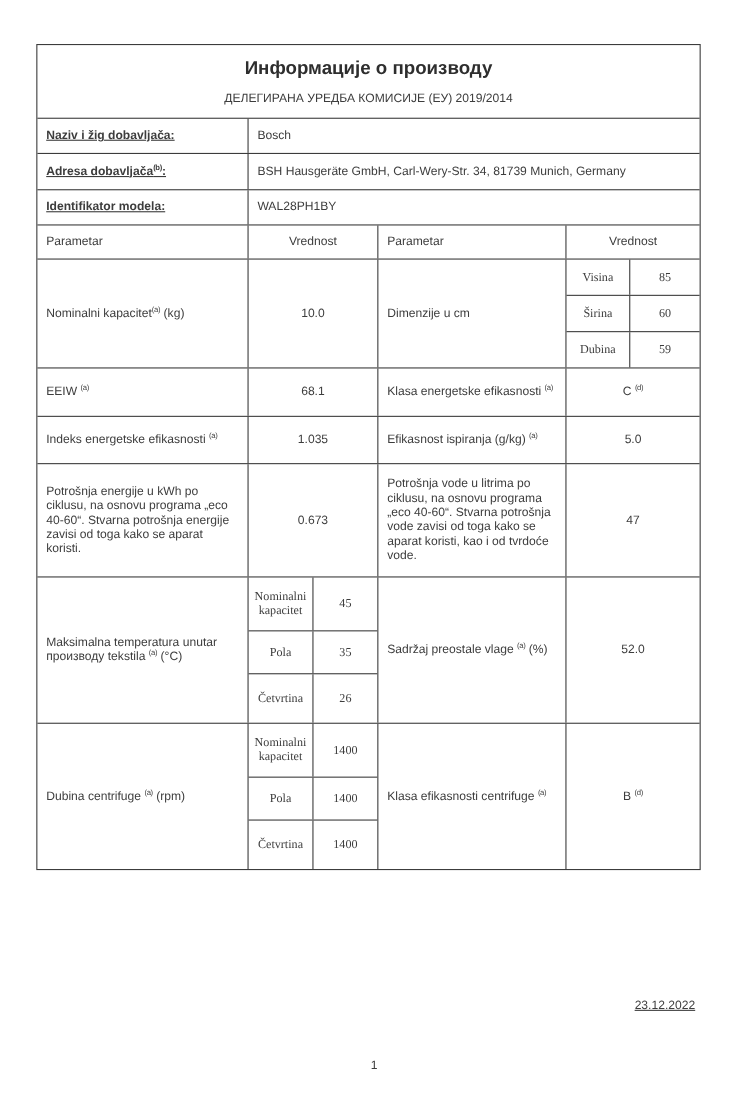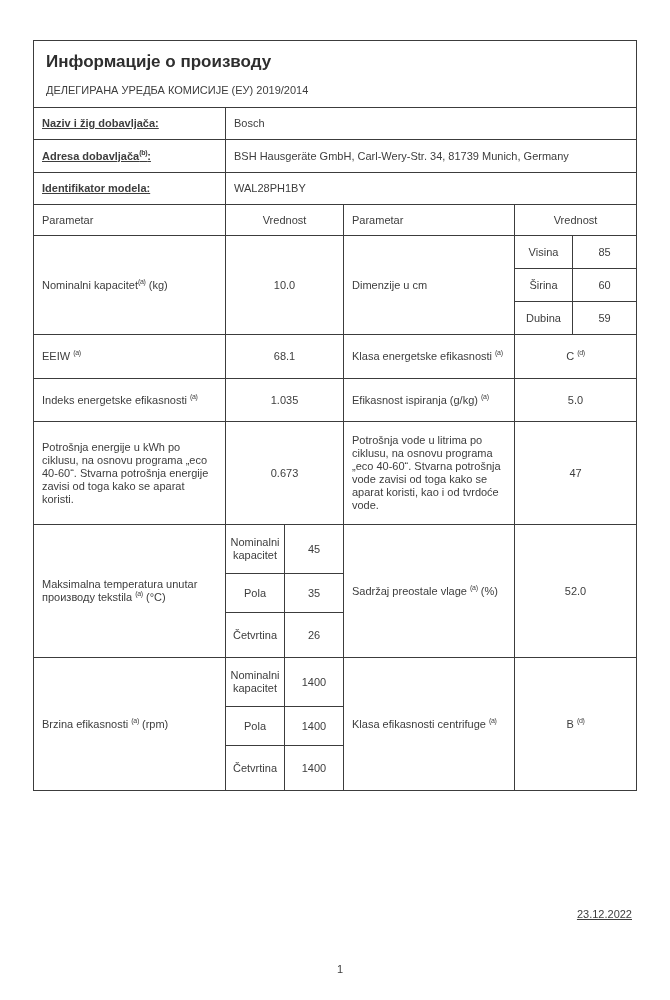--- a/index.html
+++ b/index.html
@@ -22,25 +22,25 @@
   .td{box-sizing:border-box;font-size:11px;line-height:13px;}
   .c1{width:191px;}
   .c2{width:118px;border-left:1.5px solid var(--ln);}
   .c3{width:171px;border-left:1.5px solid var(--ln);}
   .c4{width:121px;border-left:1.5px solid var(--ln);flex:1;}
   .lblcol{width:191px;}
   .valcol{flex:1;border-left:1.5px solid var(--ln);}
   .vc{display:flex;align-items:center;padding:6px 8px;}
   .ctr{display:flex;align-items:center;justify-content:center;text-align:right;padding:4px 4px;}
   .bold{font-weight:bold;text-decoration:underline;}
-  .title-cell{padding:12px 12px 10px 12px;}
+  .title-cell{padding:12px 12px 10px 12px;text-align:center;}
   .doc-title{font-size:17px;font-weight:bold;color:#2e2e2e;margin:2px 0 16px 0;}
   .doc-sub{font-size:11px;color:var(--txt);}
   sup.fn{font-size:7px;line-height:0;vertical-align:super;letter-spacing:-0.3px;}
-  .sub{display:flex;flex-direction:column;width:100%;height:100%;}
+  .sub{display:flex;flex-direction:column;width:100%;height:100%;font-family:Liberation Serif, serif;}
   .srow{display:flex;border-top:1.5px solid var(--ln);flex:1;}
   .srow.first{border-top:none;}
   .sl{width:57px;display:flex;align-items:center;justify-content:center;text-align:center;
       padding:3px 2px;box-sizing:border-box;font-size:11px;line-height:13px;
       overflow-wrap:anywhere;word-break:break-word;}
   .sv{flex:1;border-left:1.5px solid var(--ln);display:flex;align-items:center;
       justify-content:center;text-align:center;font-size:11px;box-sizing:border-box;padding:3px 2px;}
   .footer-pageno{position:absolute;left:300px;top:963px;width:80px;text-align:center;
       font-size:11px;color:var(--txt);font-family:"Liberation Sans",sans-serif;}
   .footer-date{position:absolute;right:38px;top:908px;font-size:11px;color:var(--txt);
@@ -160,21 +160,21 @@
         </div>
       </div>
       <div class="td c3 vc">
         <span><span>Sadržaj preostale vlage</span> <sup class="fn">(a)</sup><span> (%)</span></span>
       </div>
       <div class="td c4 ctr">52.0</div>
     </div>
 
     <div class="tr" style="min-height:130px">
       <div class="td c1 vc">
-        <span><span>Brzina efikasnosti</span> <sup class="fn">(a)</sup><span> (rpm)</span></span>
+        <span><span>Dubina centrifuge</span> <sup class="fn">(a)</sup><span> (rpm)</span></span>
       </div>
       <div class="td c2" style="padding:0">
         <div class="sub">
           <div class="srow first" style="min-height:48px">
             <div class="sl" style="width:58px">Nominalni kapacitet</div>
             <div class="sv">1400</div>
           </div>
           <div class="srow" style="min-height:38px">
             <div class="sl" style="width:58px">Pola</div>
             <div class="sv">1400</div>

